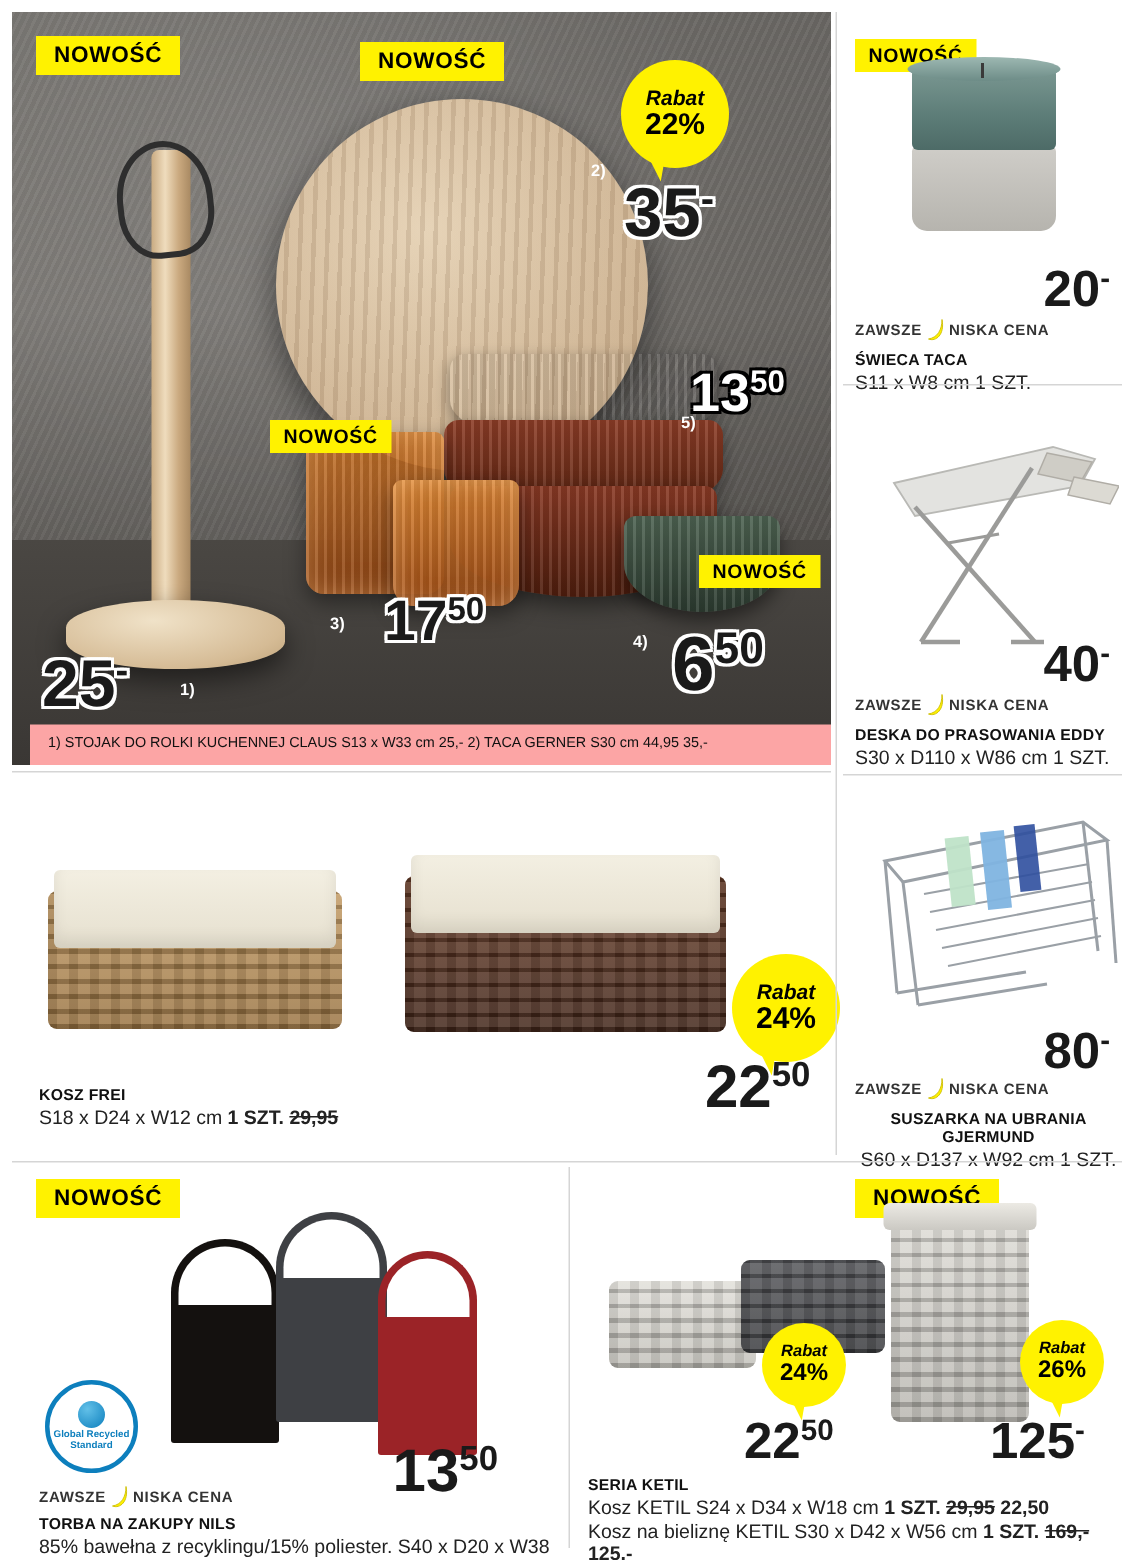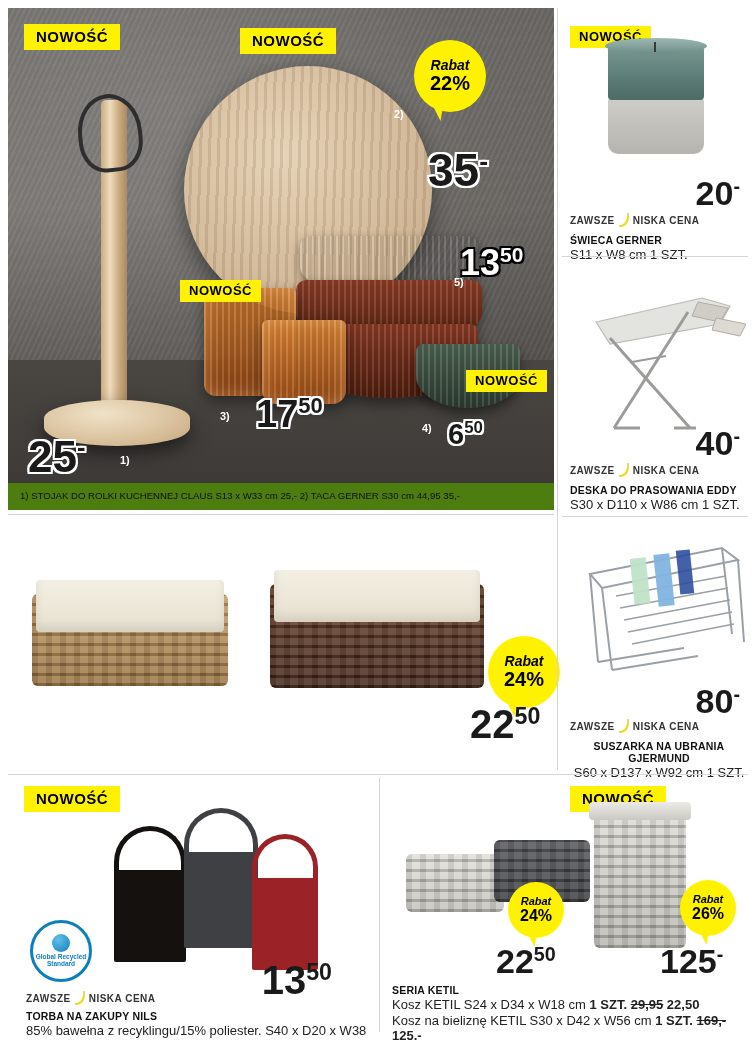--- a/index.html
+++ b/index.html
@@ -112,22 +112,22 @@
     background:
       repeating-linear-gradient(115deg, rgba(255,255,255,0.05) 0 2px, rgba(0,0,0,0.04) 2px 5px),
       radial-gradient(ellipse at 30% 20%, rgba(255,255,255,0.12), transparent 55%);
     opacity: .8;
   }
   .hero-floor {
     position:absolute; left:0; right:0; bottom:0; height:150px;
     background: linear-gradient(180deg,#4a4743,#3a3734);
   }
   .hero-caption {
-    position: absolute; left: 0; right: 0; bottom: 0;
-    background: #4d7c0f; padding: 6px 8px 7px 12px;
+    position: absolute; left: 12px; right: 0; bottom: 0;
+    background: #fca5a5; padding: 6px 8px 7px 12px;
     font-size: 9.6px; line-height: 1.45; color: #111;
   }
 
   
   .board {
     position: absolute; left: 176px; top: 58px; width: 248px; height: 248px;
     border-radius: 50%;
     background:
       repeating-linear-gradient(92deg, rgba(140,110,78,0.22) 0 3px, rgba(222,198,165,0.15) 3px 9px),
       radial-gradient(circle at 40% 35%, #e8d6bb, #cdb393 70%, #b89c79 100%);
@@ -314,37 +314,37 @@
       <div class="r-word">Rabat</div>
       <div class="r-val">22%</div>
     </div>
 
     <div style="position:absolute; left:386px; top:100px; font-size:11px; font-weight:bold; color:#fff;">2)</div>
     <div style="position:absolute; left:112px; top:446px; font-size:11px; font-weight:bold; color:#fff;">1)</div>
     <div style="position:absolute; left:212px; top:402px; font-size:11px; font-weight:bold; color:#fff;">3)</div>
     <div style="position:absolute; left:414px; top:414px; font-size:11px; font-weight:bold; color:#fff;">4)</div>
     <div style="position:absolute; left:446px; top:268px; font-size:11px; font-weight:bold; color:#fff;">5)</div>
 
-    <div class="price outlined" style="position:absolute; left:420px; top:112px; font-size:46px;margin-top:29px;">
+    <div class="price outlined" style="position:absolute; left:408px; top:112px; font-size:46px;">
       <span>35</span><span class="cents">-</span>
     </div>
 
     <div class="price outlined" style="position:absolute; left:20px; top:428px; font-size:44px;">
       <span>25</span><span class="cents">-</span>
     </div>
 
     <div class="price outlined" style="position:absolute; left:248px; top:388px; font-size:38px;">
       <span>17</span><span class="cents">50</span>
     </div>
 
     <div class="price outlined" style="position:absolute; left:452px; top:238px; font-size:36px; color:#fff; text-shadow:-2px -2px 0 #000,2px -2px 0 #000,-2px 2px 0 #000,2px 2px 0 #000;">
       <span>13</span><span class="cents">50</span>
     </div>
 
-    <div class="price outlined" style="position:absolute; left:440px; top:412px; font-size:29px;">
+    <div class="price outlined" style="position:absolute; left:440px; top:412px; font-size:51px;">
       <span>6</span><span class="cents">50</span>
     </div>
 
     <div class="hero-caption">
       <div>1) STOJAK DO ROLKI KUCHENNEJ CLAUS S13 x W33 cm 25,- 2) TACA GERNER S30 cm 44,95 35,-</div>
     </div>
   </div>
 
   <div class="cell" id="candle">
     <div style="position:absolute; left:8px; top:18px;">
@@ -366,21 +366,21 @@
       <span class="z1">ZAWSZE</span>
       <span class="swoosh">
         <svg width="14" height="16" viewBox="0 0 14 16">
             <path d="M11 1 C11 8, 8 13, 2 14 C7 16, 13 11, 11 1 Z" fill="#fff200" stroke="#cdbd00" stroke-width="0.6"></path>
           </svg>
       </span>
       <span class="z2">NISKA CENA</span>
     </div>
 
     <div style="position:absolute; left:8px; top:226px;">
-      <div class="caption-title">ŚWIECA GERNER</div>
+      <div class="caption-title">ŚWIECA TACA</div>
       <div class="caption-sub">S11 x W8 cm 1 SZT.</div>
     </div>
   </div>
 
   <div class="cell" id="iron">
     <svg class="iron-svg" width="176" height="170" viewBox="0 0 176 170">
       <g>
         <path d="M26 44 L132 20 L160 28 L150 46 L40 66 Z" fill="#e3e3e0" stroke="#b9b9b5" stroke-width="1.2"></path>
         <path d="M128 24 L158 30 L150 44 L122 38 Z" fill="#cfcdc6" stroke="#b0ada6" stroke-width="1"></path>
         <path d="M146 40 L176 46 L170 58 L142 52 Z" fill="#dcdad3" stroke="#b0ada6" stroke-width="1"></path>
@@ -467,20 +467,27 @@
 
     <div class="rabat-bubble" style="position:absolute; left:480px; top:118px;">
       <div class="r-word">Rabat</div>
       <div class="r-val">24%</div>
     </div>
 
     <div class="price" style="position:absolute; left:462px; top:188px; font-size:40px;">
       <span>22</span><span class="cents">50</span>
     </div>
 
+    <div style="position:absolute; left:18px; top:206px;">
+      <div class="caption-title">KOSZ FREI</div>
+      <div class="caption-sub">
+        <span>S18 x D24 x W12 cm </span><b>1 SZT.</b>
+        <b class="strike">29,95</b>
+      </div>
+    </div>
   </div>
 
   <div class="cell" id="bags">
     <div style="position:absolute; left:16px; top:8px;">
       <span class="nowosc">NOWOŚĆ</span>
     </div>
 
     <div class="bag" style="left:106px; top:92px; width:72px; height:92px; background:#14110f; color:#14110f;">
       <div class="handle"></div>
     </div>

